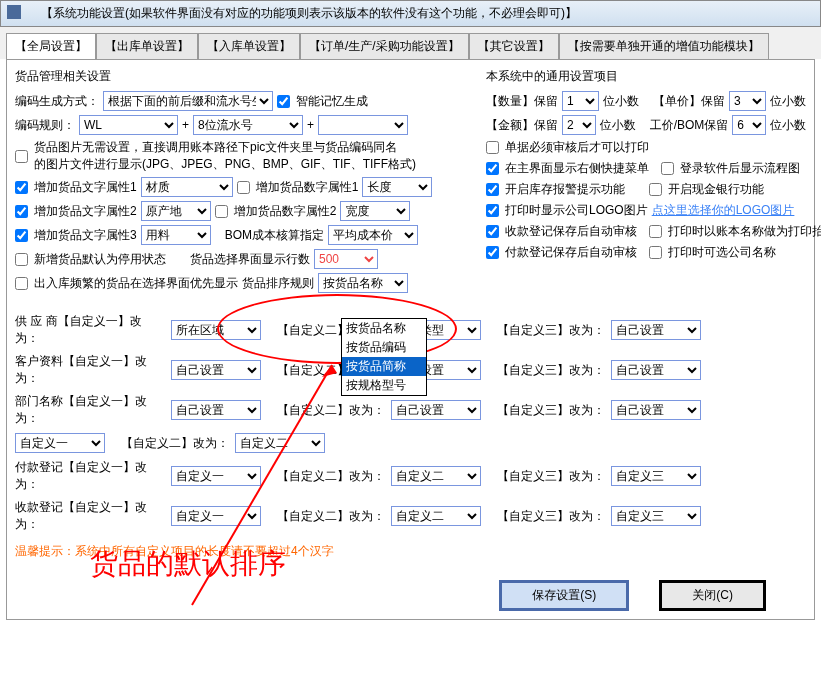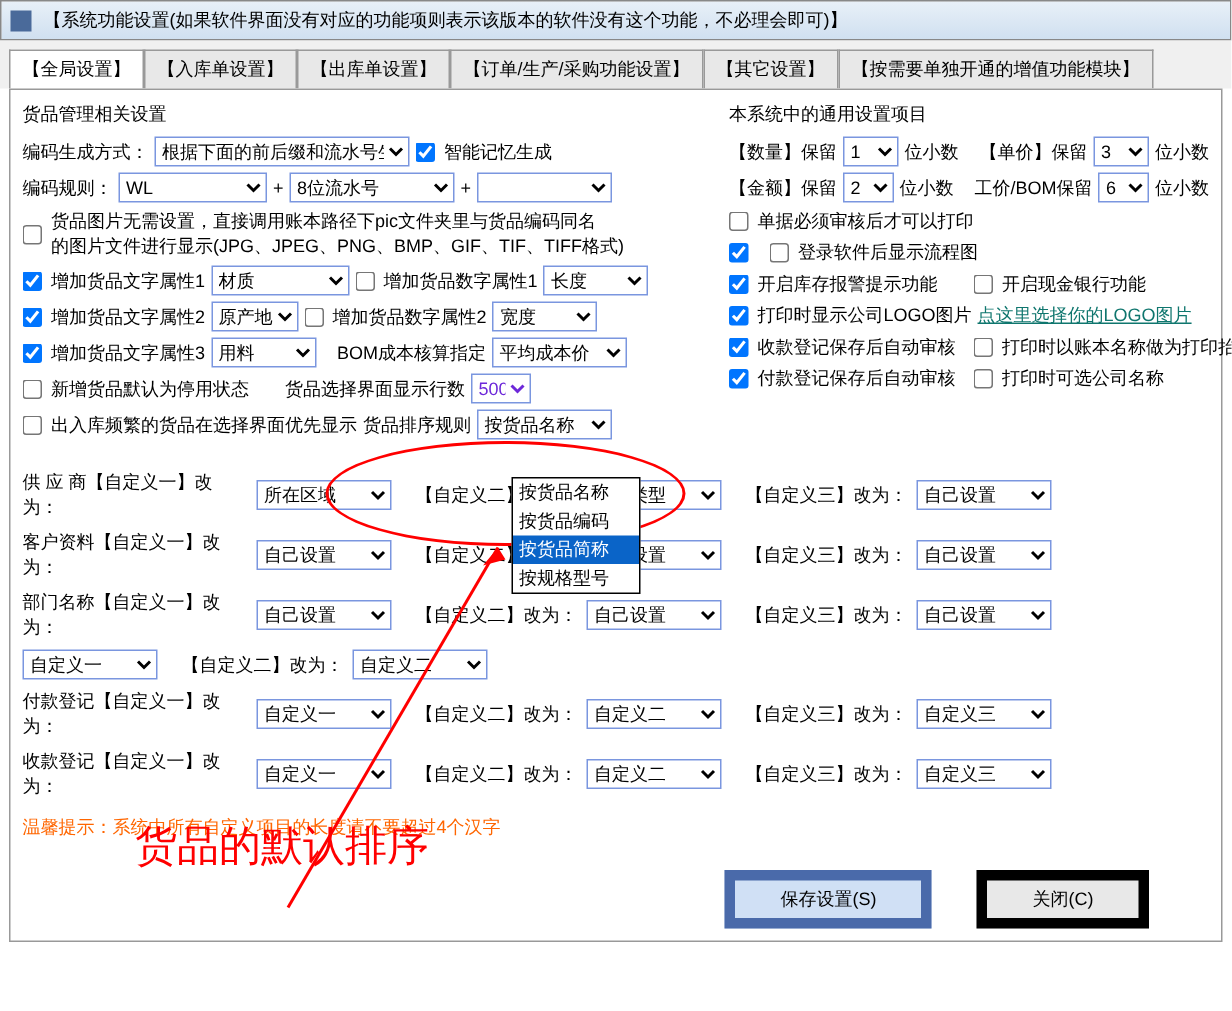--- a/index.html
+++ b/index.html
@@ -1,57 +1,57 @@
 <!DOCTYPE html>
 <html><head>
 <meta charset="utf-8">
 <style>
 * { box-sizing: border-box; margin: 0; padding: 0; }
 body { font-family: "Microsoft YaHei", SimSun, sans-serif; font-size: 12px; background: #fff; width: 821px; }
-.titlebar { background: linear-gradient(#e8f0f8, #d0e0f0); border: 1px solid #888; padding: 4px 6px; display: flex; align-items: center; gap: 8px; }
+.titlebar { background: linear-gradient(#e8f0f8, #d0e0f0); border: 1px solid #888; padding: 4px 6px; display: flex; align-items: flex-start; gap: 20px; }
 .titlebar-icon { width: 14px; height: 14px; background: #4a6a9a; display: inline-block; }
 .tabs { display: flex; background: #f0f0f0; padding: 6px 6px 0 6px; gap: 0; }
 .tab { padding: 4px 8px; border: 1px solid #999; border-bottom: none; background: #e8e8e8; cursor: pointer; font-size: 12px; }
 .tab.active { background: #fff; }
 .content { background: #fff; border: 1px solid #999; padding: 8px; margin: 0 6px; min-height: 480px; position: relative; }
 .two-col { display: flex; gap: 20px; }
 .col-left { flex: 1; }
 .col-right { width: 320px; }
 .section-title { margin-bottom: 6px; font-size: 12px; }
 .row { display: flex; align-items: center; margin-bottom: 4px; gap: 4px; white-space: nowrap; }
 select { font-size: 12px; height: 20px; border: 1px solid #7a96df; background: #fff; }
 input[type=checkbox] { margin-right: 2px; }
 label { font-size: 12px; }
-.link { color: #0f766e; text-decoration: underline; cursor: pointer; }
+.link { color: #3b82f6; text-decoration: underline; cursor: pointer; }
 .custom-grid { margin-top: 16px; }
 .custom-row { display: flex; align-items: center; margin-bottom: 6px; gap: 6px; }
 .custom-label { width: 150px; }
 .dropdown-open { position: absolute; left: 334px; top: 258px; border: 1px solid #000; background: #fff; z-index: 10; font-size: 12px; }
 .dropdown-open .opt { padding: 1px 20px 1px 4px; }
 .dropdown-open .opt.sel { background: #0a64c8; color: #fff; }
 .buttons { display: flex; gap: 30px; justify-content: flex-end; margin-top: 20px; padding-right: 40px; }
-.btn { padding: 4px 30px; border: 7px solid #000000; background: #e8e8e8; cursor: pointer; font-size: 12px; }
+.btn { padding: 4px 30px; border: 3px solid #000000; background: #e8e8e8; cursor: pointer; font-size: 12px; }
 .btn.primary { background: #d0e0f5; border-color: #4a6aaa; }
 .hint { color: #ff6600; margin-top: 10px; font-size: 12px; }
 .red-ellipse { position: absolute; left: 210px; top: 234px; width: 240px; height: 70px; border: 2px solid red; border-radius: 50%; pointer-events: none; z-index: 5; }
 .red-arrow { position: absolute; left: 175px; top: 295px; width: 160px; height: 260px; pointer-events: none; z-index: 5; }
 .annotation { position: absolute; left: 90px; top: 545px; color: red; font-size: 28px; font-family: SimSun; }
 </style>
 </head>
 <body>
 
 <div class="titlebar">
   <span class="titlebar-icon"></span>
   <span>【系统功能设置(如果软件界面没有对应的功能项则表示该版本的软件没有这个功能，不必理会即可)】</span>
 </div>
 
 <div class="tabs">
   <div class="tab active">【全局设置】</div>
+  <div class="tab">【出库单设置】</div>
   <div class="tab">【入库单设置】</div>
-  <div class="tab">【出库单设置】</div>
   <div class="tab">【订单/生产/采购功能设置】</div>
   <div class="tab">【其它设置】</div>
   <div class="tab">【按需要单独开通的增值功能模块】</div>
 </div>
 
 <div class="content">
   <div class="two-col">
     <div class="col-left">
       <div class="section-title">货品管理相关设置</div>
       <div class="row">
@@ -79,37 +79,37 @@
         <input type="checkbox" checked="" style="">
           <label>增加货品文字属性1</label>
         <select style="width:92px"><option>材质</option></select>
         <input type="checkbox" style="">
           <label>增加货品数字属性1</label>
         <select style="width:70px"><option>长度</option></select>
       </div>
       <div class="row">
         <input type="checkbox" checked="" style="">
           <label>增加货品文字属性2</label>
-        <select style="width:58px"><option>原产地</option></select>
+        <select style="width:70px"><option>原产地</option></select>
         <input type="checkbox" style="">
           <label>增加货品数字属性2</label>
         <select style="width:70px"><option>宽度</option></select>
       </div>
       <div class="row">
         <input type="checkbox" checked="" style="">
           <label>增加货品文字属性3</label>
         <select style="width:70px"><option>用料</option></select>
         <span style="margin-left:10px">BOM成本核算指定</span>
         <select style="width:90px"><option>平均成本价</option></select>
       </div>
       <div class="row">
         <input type="checkbox" style="">
           <label>新增货品默认为停用状态</label>
         <span style="margin-left:20px">货品选择界面显示行数</span>
-        <select style="width:40px;color:#6d28d9"><option>500</option></select>
+        <select style="width:64px;color:#ef4444"><option>500</option></select>
       </div>
       <div class="row">
         <input type="checkbox" style="">
           <label>出入库频繁的货品在选择界面优先显示</label>
         <span>货品排序规则</span>
         <select style="width:90px"><option>按货品名称</option></select>
       </div>
     </div>
 
     <div class="col-right">
@@ -129,20 +129,21 @@
         <span style="margin-left:10px">工价/BOM保留</span>
           <select style="width:45px"><option>6</option></select>
           <span>位小数</span>
       </div>
       <div class="row">
           <input type="checkbox" style="">
           <label>单据必须审核后才可以打印</label>
         </div>
       <div class="row">
           <input type="checkbox" checked="" style="">
+          <label>在主界面显示右侧快捷菜单</label>
         <input type="checkbox" style="margin-left: 8px;">
           <label>登录软件后显示流程图</label>
         </div>
       <div class="row">
           <input type="checkbox" checked="" style="">
           <label>开启库存报警提示功能</label>
         <input type="checkbox" style="margin-left: 20px;">
           <label>开启现金银行功能</label>
         </div>
       <div class="row">

